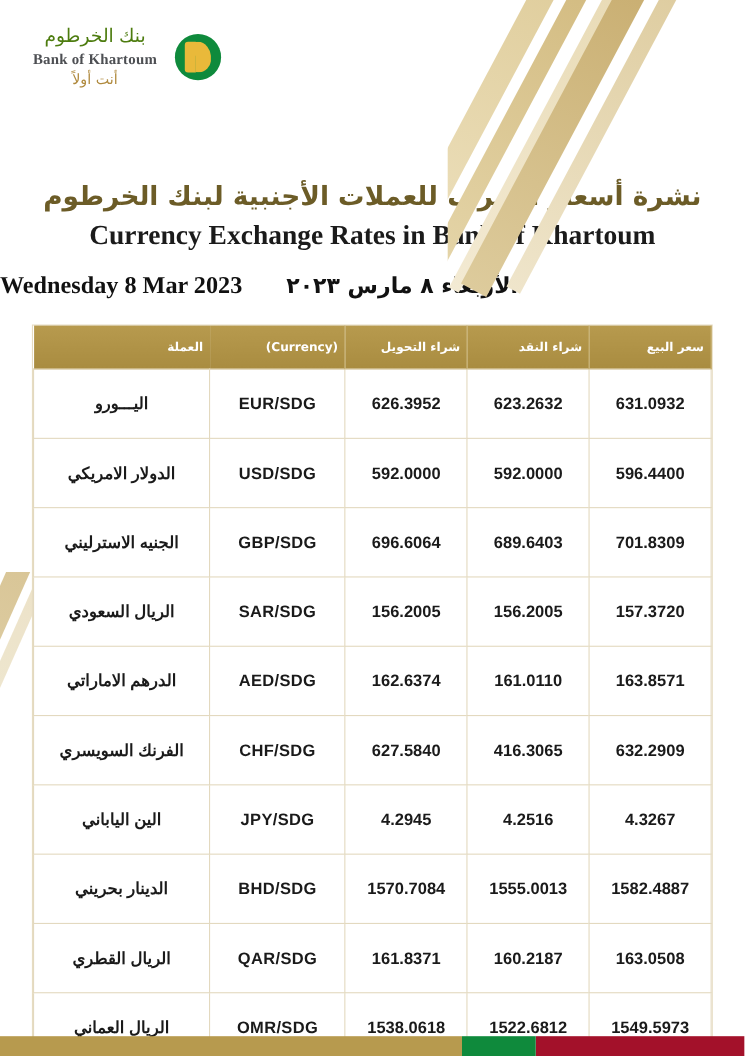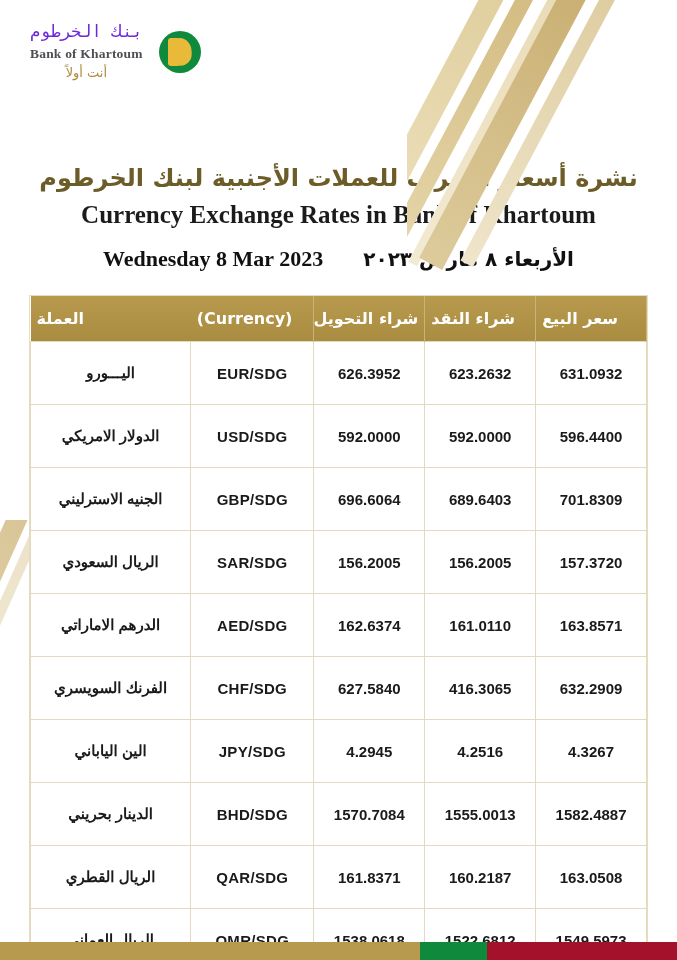--- a/index.html
+++ b/index.html
@@ -78,23 +78,23 @@
     position: absolute;
     left: 30px;
     top: 24px;
     display: flex;
     align-items: center;
     gap: 16px;
     direction: ltr;
   }
   .logo-text { display: flex; flex-direction: column; align-items: center; }
   .logo-ar {
-    font-family: Liberation Mono, monospace;
+    font-family: Liberation Sans, sans-serif;
     font-size: 17px;
-    color: #6d28d9;
+    color: #4d7c0f;
     letter-spacing: 1px;
     line-height: 1.1;
   }
   .logo-en {
     font-family: "Liberation Serif", serif;
     font-size: 13.5px;
     font-weight: bold;
     color: #4d4f53;
     letter-spacing: .2px;
     margin-top: 3px;
@@ -150,21 +150,21 @@
     font-family: "Liberation Serif", serif;
     font-size: 25px;
     font-weight: bold;
     color: #1b1b1b;
     direction: ltr;
     margin-top: 6px;
     line-height: 1.2;
   }
   .date-row {
     display: flex;
-    justify-content: center;
+    justify-content: flex-start;
     align-items: baseline;
     gap: 40px;
     margin-top: 16px;
     direction: ltr;
   }
   .date-en {
     font-family: "Liberation Serif", serif;
     font-size: 22px;
     font-weight: bold;
     color: #111;
@@ -187,26 +187,26 @@
     width: 100%;
     border-collapse: collapse;
     table-layout: fixed;
     background: #ffffff;
     box-shadow: 0 0 0 1px #e6dcc2;
   }
   table.rates thead th {
     background: linear-gradient(180deg,#b79a4e,#a98c40);
     color: #ffffff;
     font-family: "DejaVu Sans", sans-serif;
-    font-size: 16px;
+    font-size: 11px;
     font-weight: bold;
     padding: 13px 6px;
     border-right: 1px solid #c9b membership;
     border-right: 1px solid #c9b377;
-    text-align: left;
+    text-align: right;
     white-space: nowrap;
   }
   table.rates thead th:last-child { border-right: none; }
 
   table.rates td {
     border: 1px solid #e3d9bf;
     padding: 12px 8px;
     text-align: center;
     font-size: 15px;
     color: #1a1a1a;

